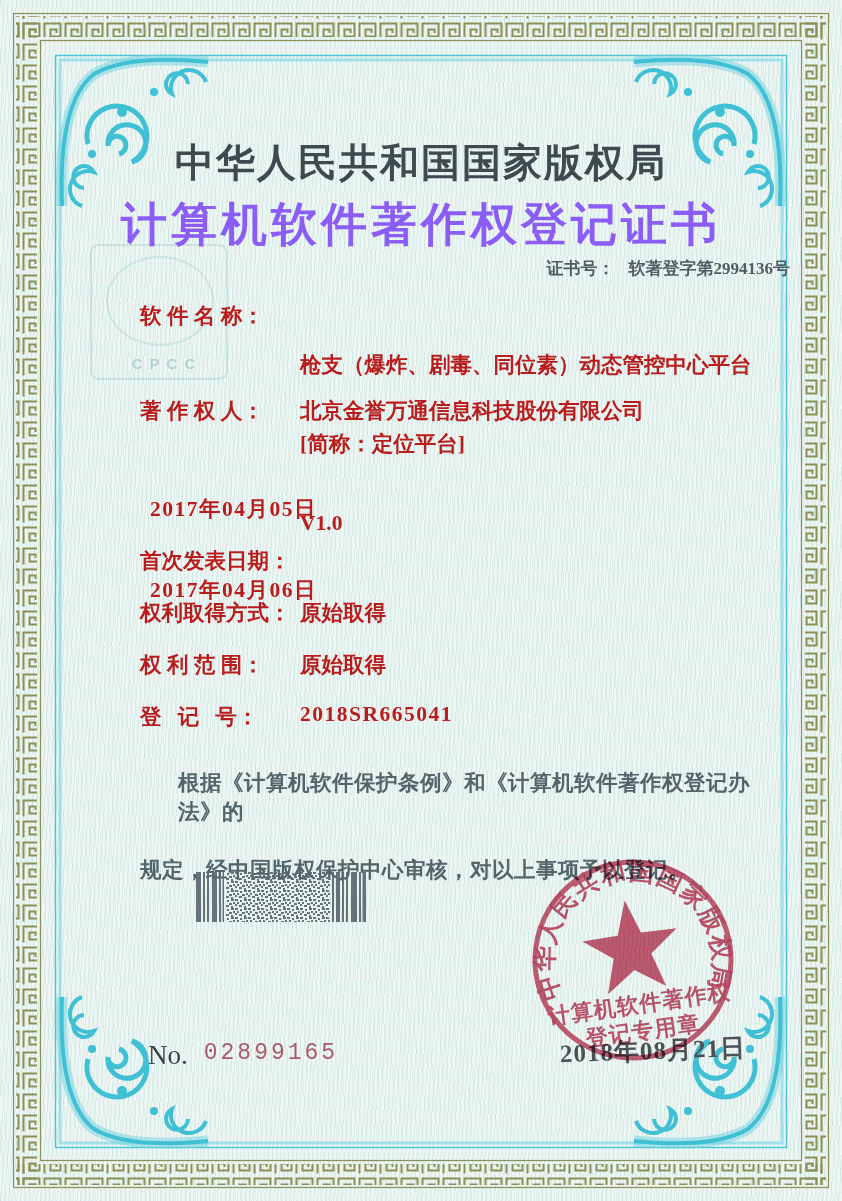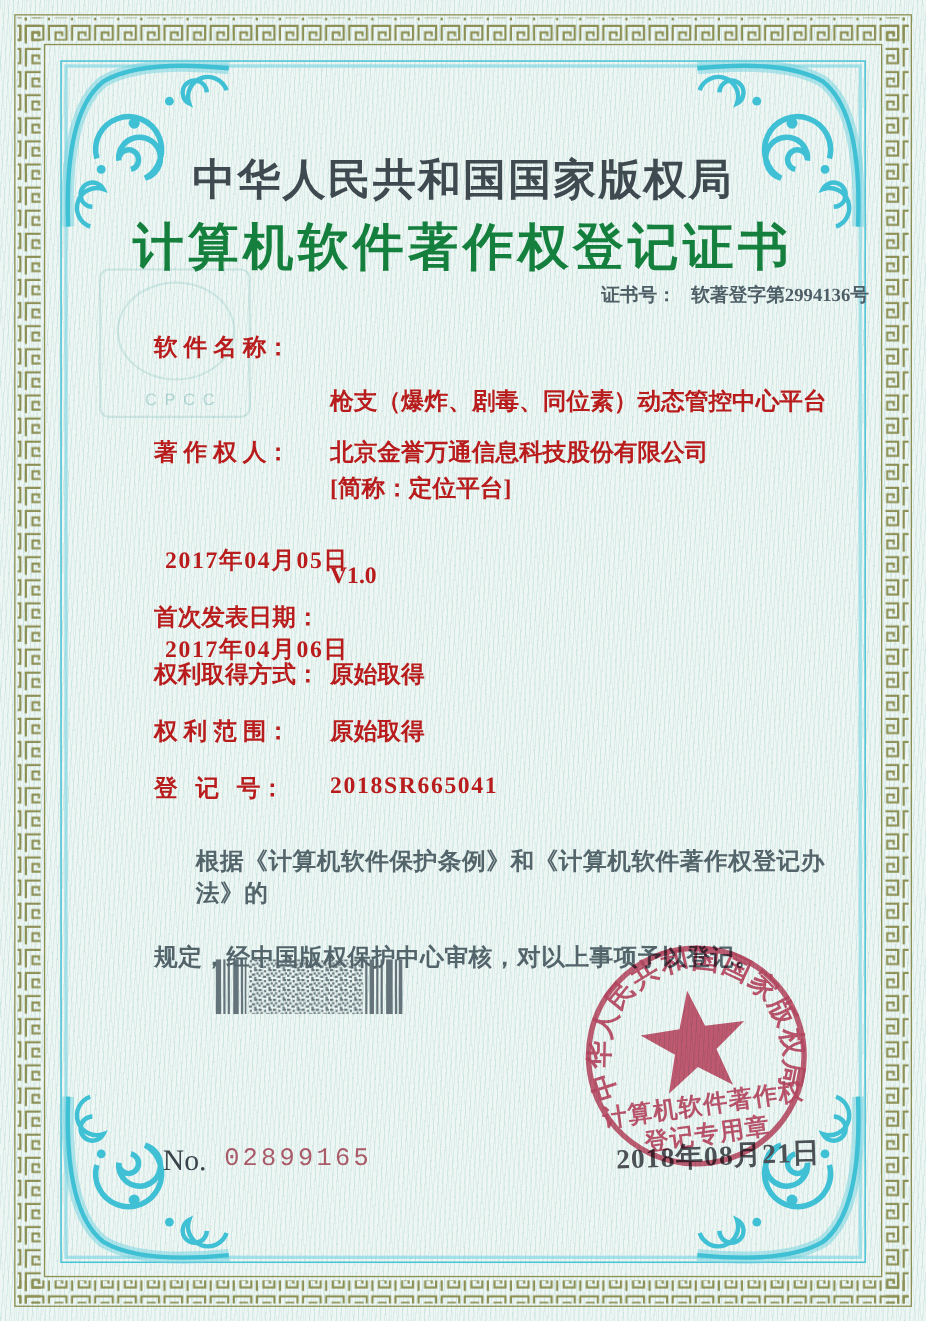--- a/index.html
+++ b/index.html
@@ -13,26 +13,26 @@
       repeating-linear-gradient(86deg, rgba(110,182,176,0.10) 0 1px, rgba(255,255,255,0) 1px 5px);
   }
   .frame-svg{position:absolute;left:0;top:0;z-index:1;}
 
   .watermark{position:absolute;left:90px;top:244px;width:134px;height:132px;z-index:2;
     border:2px solid rgba(110,180,178,0.45);border-radius:9px;opacity:.55;}
   .watermark .wm-inner{position:absolute;left:14px;top:10px;width:104px;height:86px;
     border:2px solid rgba(110,180,178,0.40);border-radius:50%;}
   .watermark .wm-text{position:absolute;left:0;right:0;bottom:6px;text-align:center;
     font-size:15px;letter-spacing:7px;color:rgba(100,170,170,0.75);
-    font-family:"Liberation Sans",sans-serif;font-weight:normal;padding-left:16px;}
+    font-family:"Liberation Sans",sans-serif;font-weight:bold;padding-left:16px;}
 
   .authority{position:absolute;left:0;width:842px;top:136px;text-align:center;z-index:3;
     font-size:39px;font-weight:bold;letter-spacing:2px;color:#3e4950;}
   .cert-title{position:absolute;left:0;width:842px;top:194px;text-align:center;z-index:3;
-    font-size:46px;font-weight:bold;letter-spacing:4px;color:#15803d;}
+    font-size:46px;font-weight:bold;letter-spacing:4px;color:#8b5cf6;}
   .certno{position:absolute;right:52px;top:257px;z-index:3;display:flex;gap:14px;
     font-size:17px;font-weight:bold;color:#4e5e66;}
 
   .row{position:absolute;left:140px;display:flex;align-items:flex-start;z-index:3;
     font-size:21.5px;color:#b91c1c;font-weight:bold;}
   .row .label{width:150px;white-space:pre;flex:none;}
   .row .value{margin-left:10px;white-space:pre;}
   .row .value.spread{letter-spacing:1.5px;}
   .multiline .value div{line-height:29px;}
 

